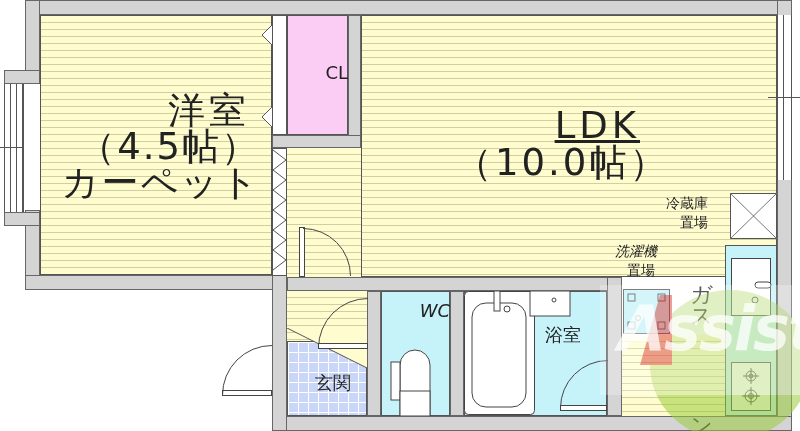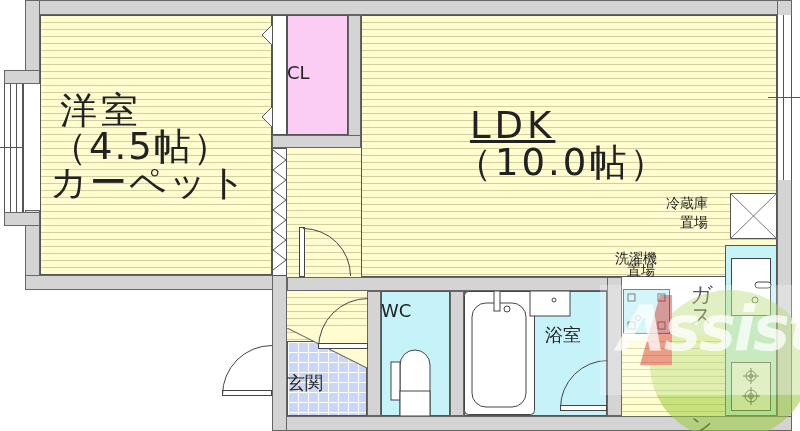--- a/index.html
+++ b/index.html
@@ -3,21 +3,21 @@
 <meta charset="utf-8">
 <style>
   html,body{margin:0;padding:0;background:#fff;}
   #plan{position:relative;width:800px;height:431px;overflow:hidden;background:#fff;font-family:"DejaVu Sans","Liberation Sans",sans-serif;color:#222;}
   .abs{position:absolute;box-sizing:border-box;}
   .wall{background:#d4d4d4;border:1px solid #666;}
   .floor{background-color:#fffdd0;background-image:repeating-linear-gradient(to bottom,transparent 0,transparent 6px,#cfcfa0 6px,#cfcfa0 7px);}
   .pink{background:#fccdf4;border:1px solid #555;}
   .cyan{background:#c6f3fa;border:1px solid #555;}
   .tile{background-color:#c9d6f7;background-image:linear-gradient(#fff 1px,transparent 1px),linear-gradient(90deg,#fff 1px,transparent 1px);background-size:10px 10px;}
-  .label{position:absolute;white-space:nowrap;text-align:left;line-height:1.25;}
+  .label{position:absolute;white-space:nowrap;text-align:right;line-height:1.25;}
   .big{font-size:37px;letter-spacing:4px;}
   .med{font-size:18px;}
   .sm{font-size:14px;}
   .door-arc{position:absolute;border:1px solid #444;box-sizing:border-box;}
   .vtext{writing-mode:vertical-rl;font-size:22px;letter-spacing:2px;}
 </style>
 </head>
 <body>
 
 <div id="plan">
@@ -87,21 +87,21 @@
     <circle cx="20" cy="34" r="6" fill="none" stroke="#444"></circle>
     <circle cx="20" cy="34" r="2.5" fill="none" stroke="#444"></circle>
     <line x1="11" y1="34" x2="29" y2="34" stroke="#444"></line>
     <line x1="20" y1="25" x2="20" y2="43" stroke="#444"></line>
   </svg>
   <div class="label vtext" style="left:688px;top:268px;">ガスキッチン</div>
 
   <div class="abs wall" style="left:287px;top:277px;width:335px;height:14px;"></div>
   <div class="abs wall" style="left:607px;top:277px;width:15px;height:139px;"></div>
 
-  <div class="label sm" style="left:615px;top:250px;">洗濯機</div>
+  <div class="label sm" style="left:615px;top:243px;font-style:italic;">洗濯機</div>
   <div class="label sm" style="left:627px;top:262px;">置場</div>
   <svg class="abs" style="left:623px;top:289px;" width="48" height="46">
     <rect x="0.5" y="0.5" width="46" height="44" fill="#c6f3fa" stroke="#555"></rect>
     <rect x="5" y="5" width="7" height="7" fill="none" stroke="#555"></rect>
     <rect x="35" y="5" width="7" height="7" fill="none" stroke="#555"></rect>
     <rect x="5" y="33" width="7" height="7" fill="none" stroke="#555"></rect>
     <rect x="35" y="33" width="7" height="7" fill="none" stroke="#555"></rect>
     <circle cx="15" cy="29" r="2.5" fill="none" stroke="#555"></circle>
   </svg>
   <div class="abs floor" style="left:622px;top:335px;width:103px;height:81px;"></div>
@@ -115,21 +115,21 @@
     <polygon points="0,0 80,40 80,0" fill="#fffdd0"></polygon>
     <line x1="0" y1="0" x2="80" y2="40" stroke="#555"></line>
   </svg>
   <div class="label med" style="left:287px;top:372px;width:64px;">玄関</div>
 
   <div class="abs" style="left:222px;top:390px;width:50px;height:6px;background:#fff;border:1px solid #444;"></div>
   <div class="door-arc" style="left:222px;top:345px;width:100px;height:100px;border-radius:50%;clip-path:inset(0 50% 50% 0);"></div>
 
   <div class="abs wall" style="left:367px;top:291px;width:14px;height:125px;"></div>
   <div class="abs cyan" style="left:381px;top:291px;width:69px;height:125px;"></div>
-  <div class="label med" style="left:381px;top:300px;width:69px;">WC</div>
+  <div class="label med" style="left:381px;top:300px;width:69px;font-style:italic;">WC</div>
   <svg class="abs" style="left:390px;top:335px;" width="50" height="81">
     <path d="M10,30 a15,15 0 0 1 30,0 V81 H10 Z" fill="#fff" stroke="#444"></path>
     <rect x="1" y="27" width="9" height="38" fill="#fff" stroke="#444"></rect>
     <rect x="10" y="56" width="30" height="25" fill="#fff" stroke="#444"></rect>
   </svg>
   <div class="door-arc" style="left:318px;top:298px;width:100px;height:100px;border-radius:50%;clip-path:inset(0 50% 50% 0);"></div>
   <div class="abs" style="left:318px;top:343px;width:50px;height:6px;background:#fff;border:1px solid #444;"></div>
 
   <div class="abs wall" style="left:450px;top:291px;width:14px;height:125px;"></div>
   <div class="abs cyan" style="left:464px;top:291px;width:143px;height:125px;"></div>

